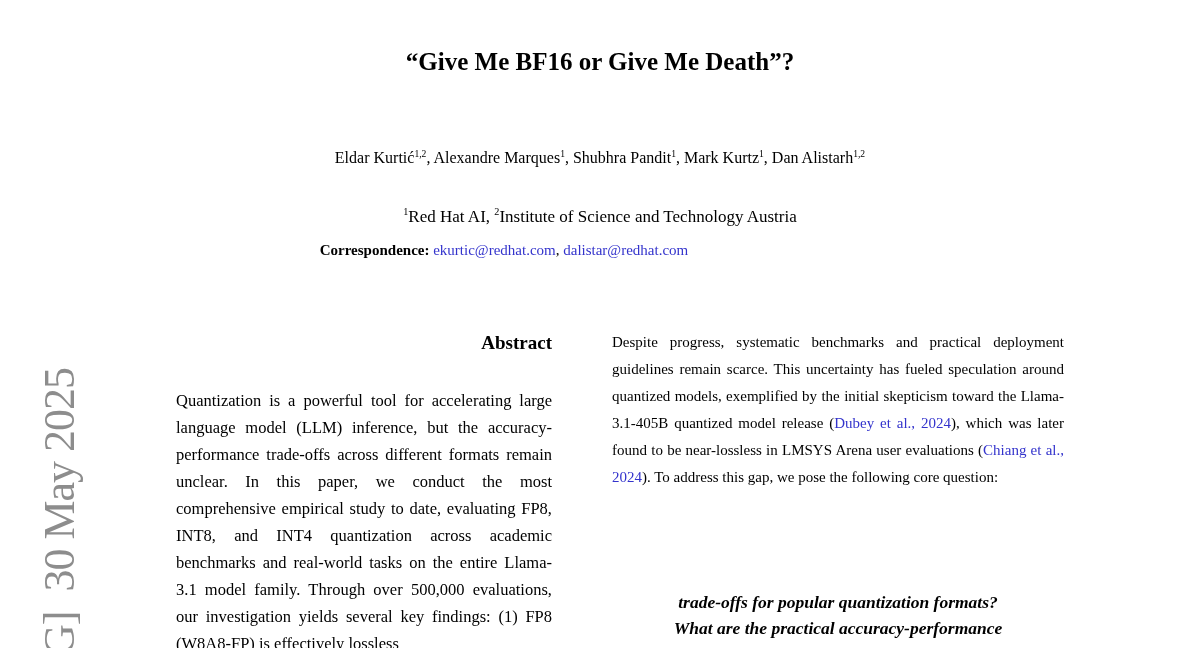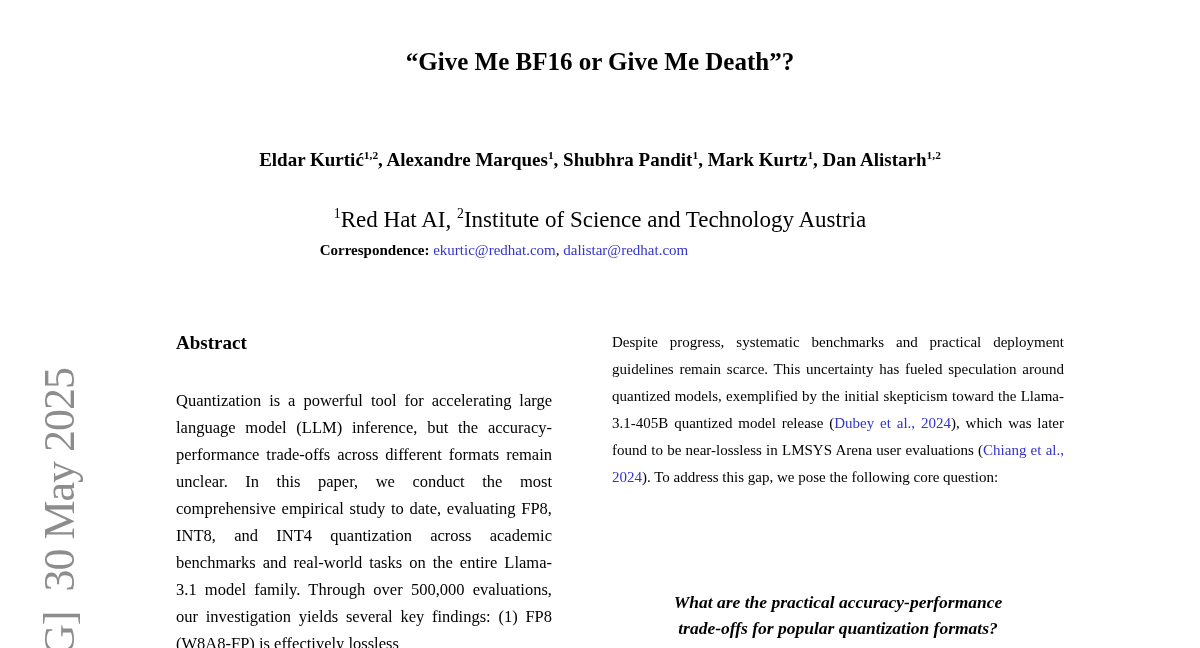--- a/index.html
+++ b/index.html
@@ -30,41 +30,41 @@
   .title{
     position:absolute;top:46px;left:0;width:1200px;
     margin:0;
     text-align:center;
     font-size:25px;line-height:32px;font-weight:bold;
   }
   .title span{display:block;}
   .authors{
     position:absolute;top:149px;left:0;width:1200px;
     text-align:center;
-    font-size:19px;font-weight:bold;
+    font-size:16px;font-weight:normal;
   }
   sup{font-size:0.60em;line-height:0;}
   .affiliation{
     position:absolute;top:207px;left:0;width:1200px;
     text-align:center;
-    font-size:23px;
+    font-size:17px;
   }
   .correspondence{
     position:absolute;top:242px;left:0;width:1008px;
     text-align:center;
     font-size:15px;
   }
   .bold{font-weight:bold;}
   .link{color:var(--link);text-decoration:none;cursor:pointer;}
   .abstract-col{
     position:absolute;left:176px;top:332px;width:376px;
   }
   .abstract-col h2{
     margin:0 0 33px 0;
-    text-align:left;
+    text-align:right;
     font-size:19px;font-weight:bold;
   }
   .abstract-col p{
     margin:0;
     font-size:16.5px;line-height:27px;
     text-align:justify;
   }
   .body-col{
     position:absolute;left:612px;top:329px;width:452px;
   }
@@ -98,15 +98,15 @@
 <section class="abstract-col">
   <h2>Abstract</h2>
   <p>Quantization is a powerful tool for accelerating large language model (LLM) inference, but the accuracy-performance trade-offs across different formats remain unclear. In this paper, we conduct the most comprehensive empirical study to date, evaluating FP8, INT8, and INT4 quantization across academic benchmarks and real-world tasks on the entire Llama-3.1 model family. Through over 500,000 evaluations, our investigation yields several key findings: (1) FP8 (W8A8-FP) is effectively lossless</p>
 </section>
 
 <section class="body-col">
   <p><span>Despite progress, systematic benchmarks and practical deployment guidelines remain scarce. This uncertainty has fueled speculation around quantized models, exemplified by the initial skepticism toward the Llama-3.1-405B quantized model release (</span><a class="link">Dubey et al., 2024</a><span>), which was later found to be near-lossless in LMSYS Arena user evaluations (</span><a class="link">Chiang et al., 2024</a><span>). To address this gap, we pose the following core question:</span></p>
 </section>
 
 <div class="question">
+  <div>trade-offs for popular quantization formats?</div>
   <div>What are the practical accuracy-performance</div>
-  <div>trade-offs for popular quantization formats?</div>
 </div>
 
 </body></html>

